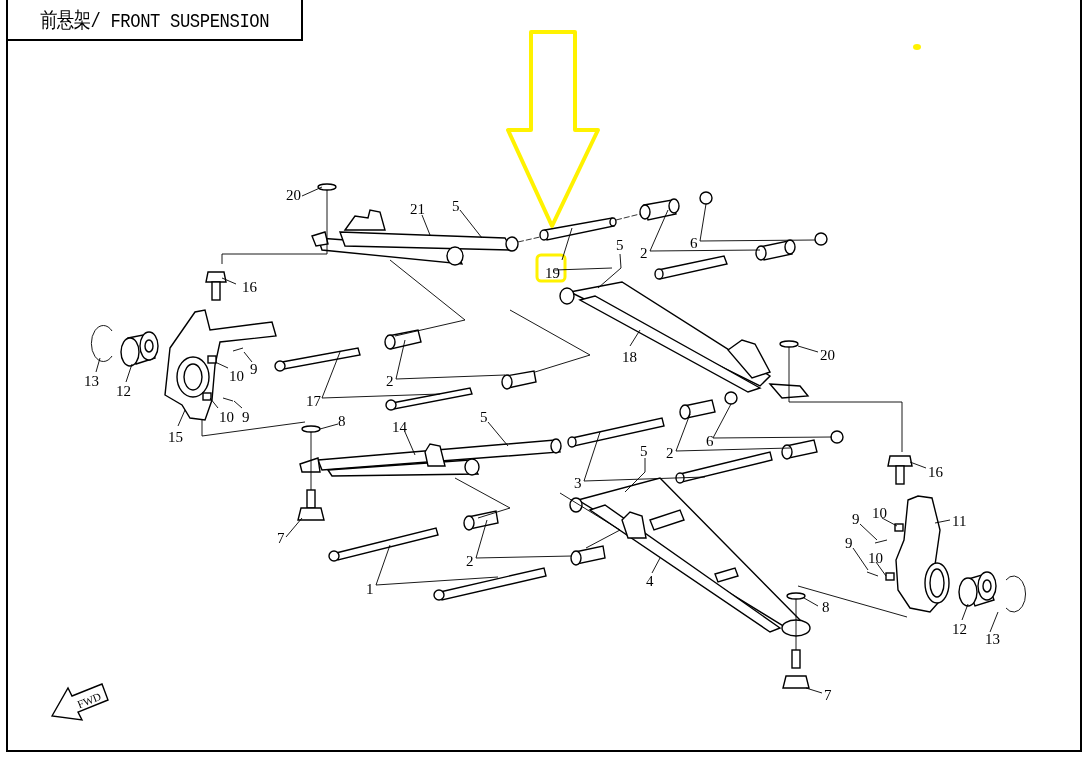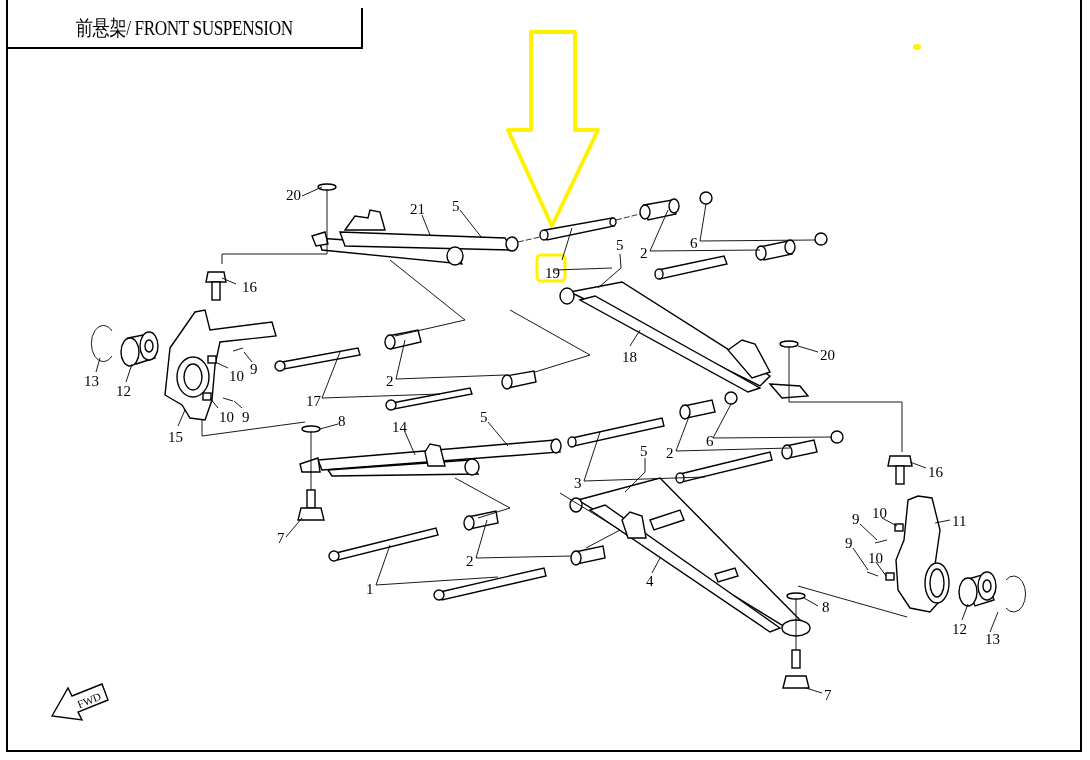--- a/index.html
+++ b/index.html
@@ -1,19 +1,19 @@
 <!DOCTYPE html>
 <html><head>
 <meta charset="utf-8">
 <style>
   html, body { margin:0; padding:0; background:#ffffff; }
   body { width:1090px; height:760px; position:relative; overflow:hidden; font-family:"Liberation Serif", serif; }
   #frame { position:absolute; left:6px; top:0; width:1076px; height:752px; border:2px solid #000; border-top:none; box-sizing:border-box; }
-  #titlebox { position:absolute; left:6px; top:8px; width:357px; height:41px; border:2px solid #000; border-top:none; box-sizing:border-box;
-    display:flex; align-items:center; justify-content:center; font-family:Liberation Serif, serif; font-size:21px; letter-spacing:-0.5px; transform-origin:center; }
+  #titlebox { position:absolute; left:6px; top:0; width:297px; height:41px; border:2px solid #000; border-top:none; box-sizing:border-box;
+    display:flex; align-items:center; justify-content:center; font-family:Liberation Mono, monospace; font-size:21px; letter-spacing:-0.5px; transform-origin:center; }
   #titlebox span { display:inline-block; transform:scaleX(0.82); white-space:nowrap; }
   svg { position:absolute; left:0; top:0; }
   .lbl { font-family:"Liberation Serif", serif; font-size:15px; fill:#000; }
   .part { fill:#fff; stroke:#000; stroke-width:1.4; }
   .lead { stroke:#000; stroke-width:0.9; fill:none; }
   .dash { stroke:#000; stroke-width:0.8; fill:none; stroke-dasharray:6 2; }
 </style>
 </head>
 <body>
 

